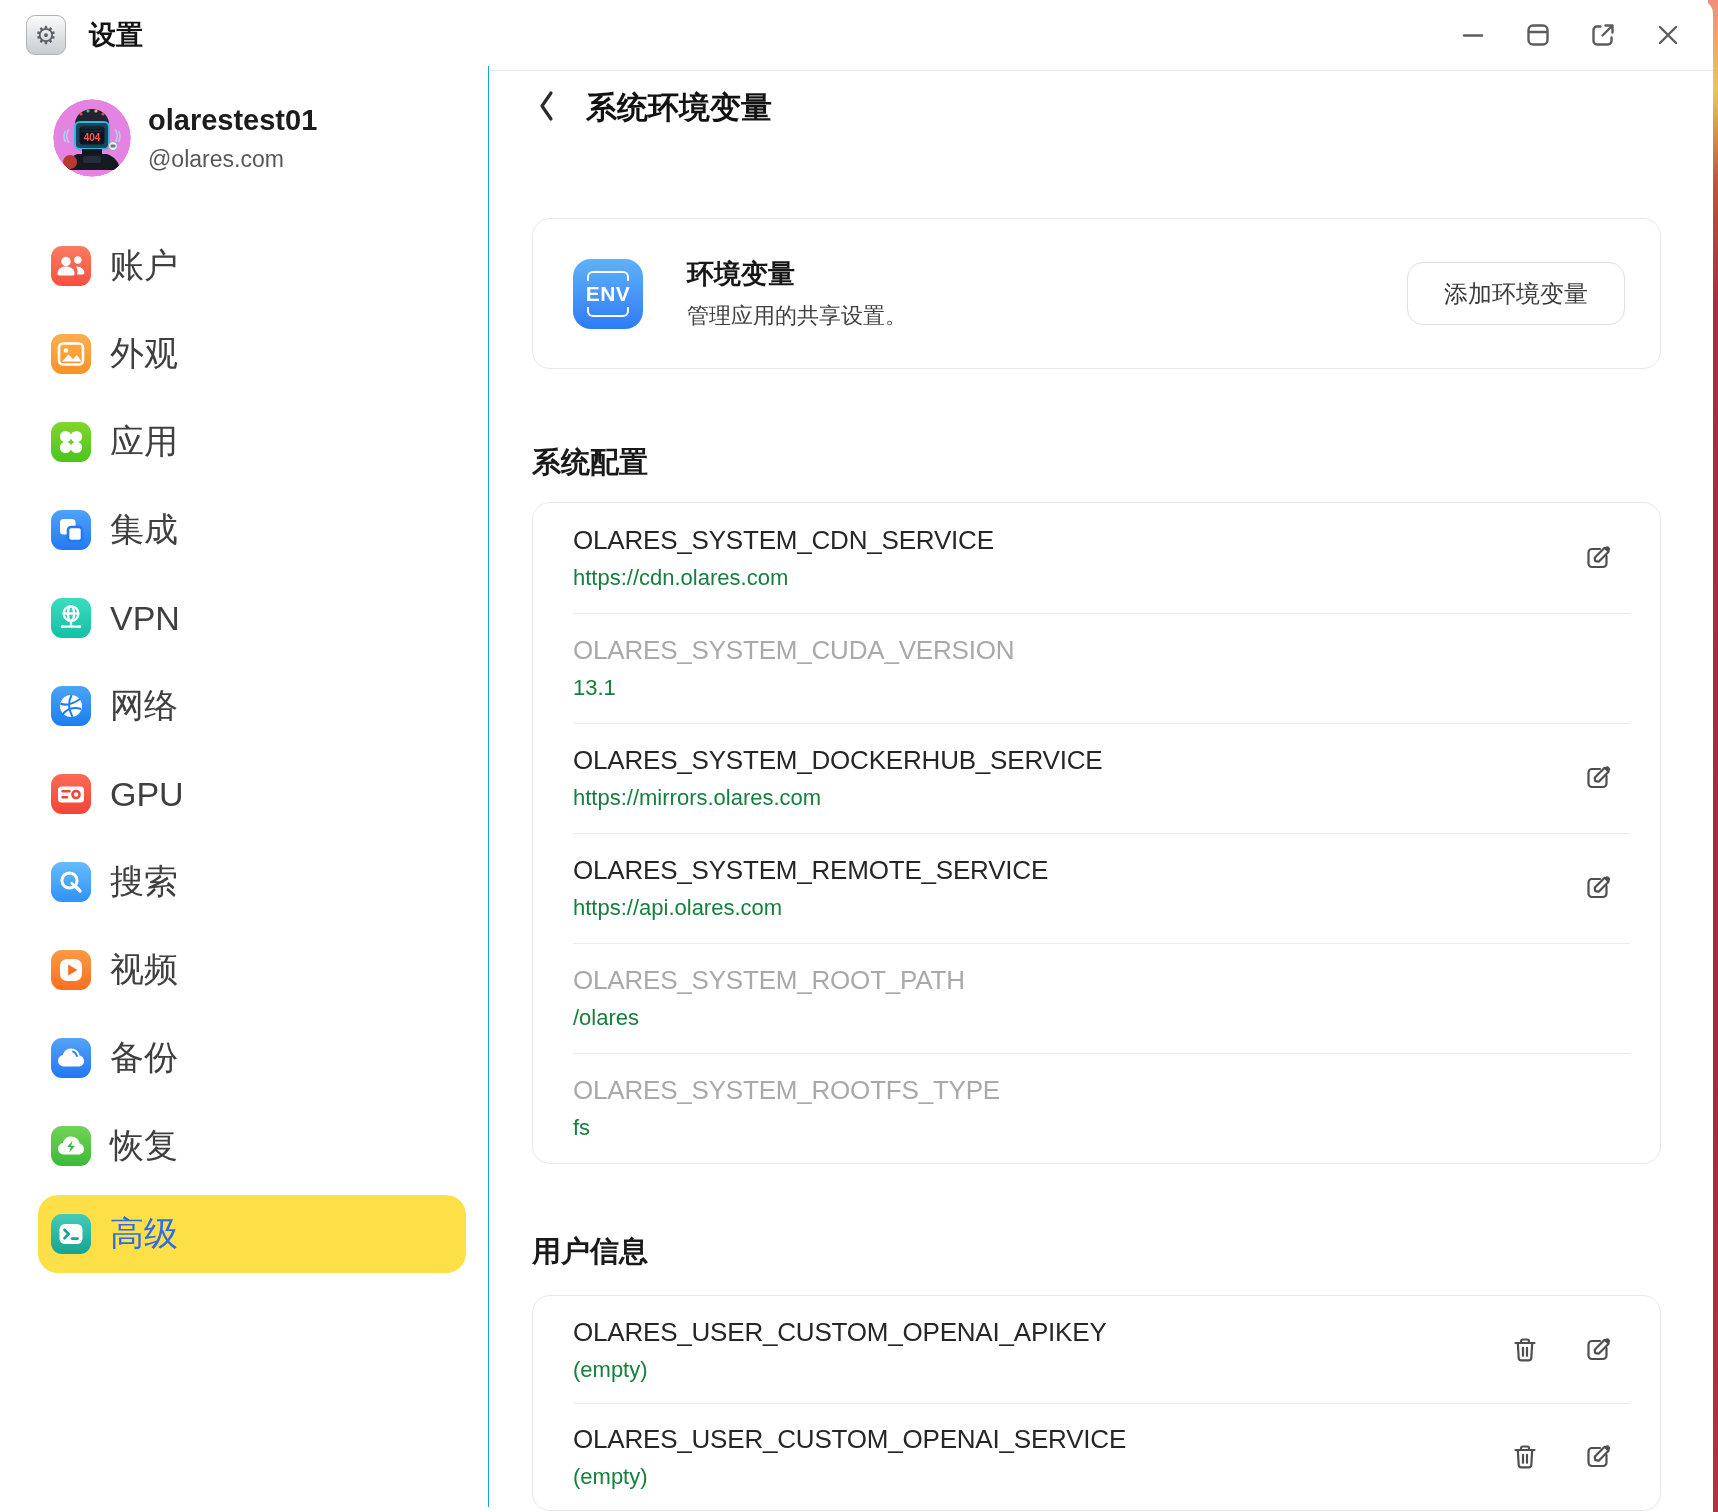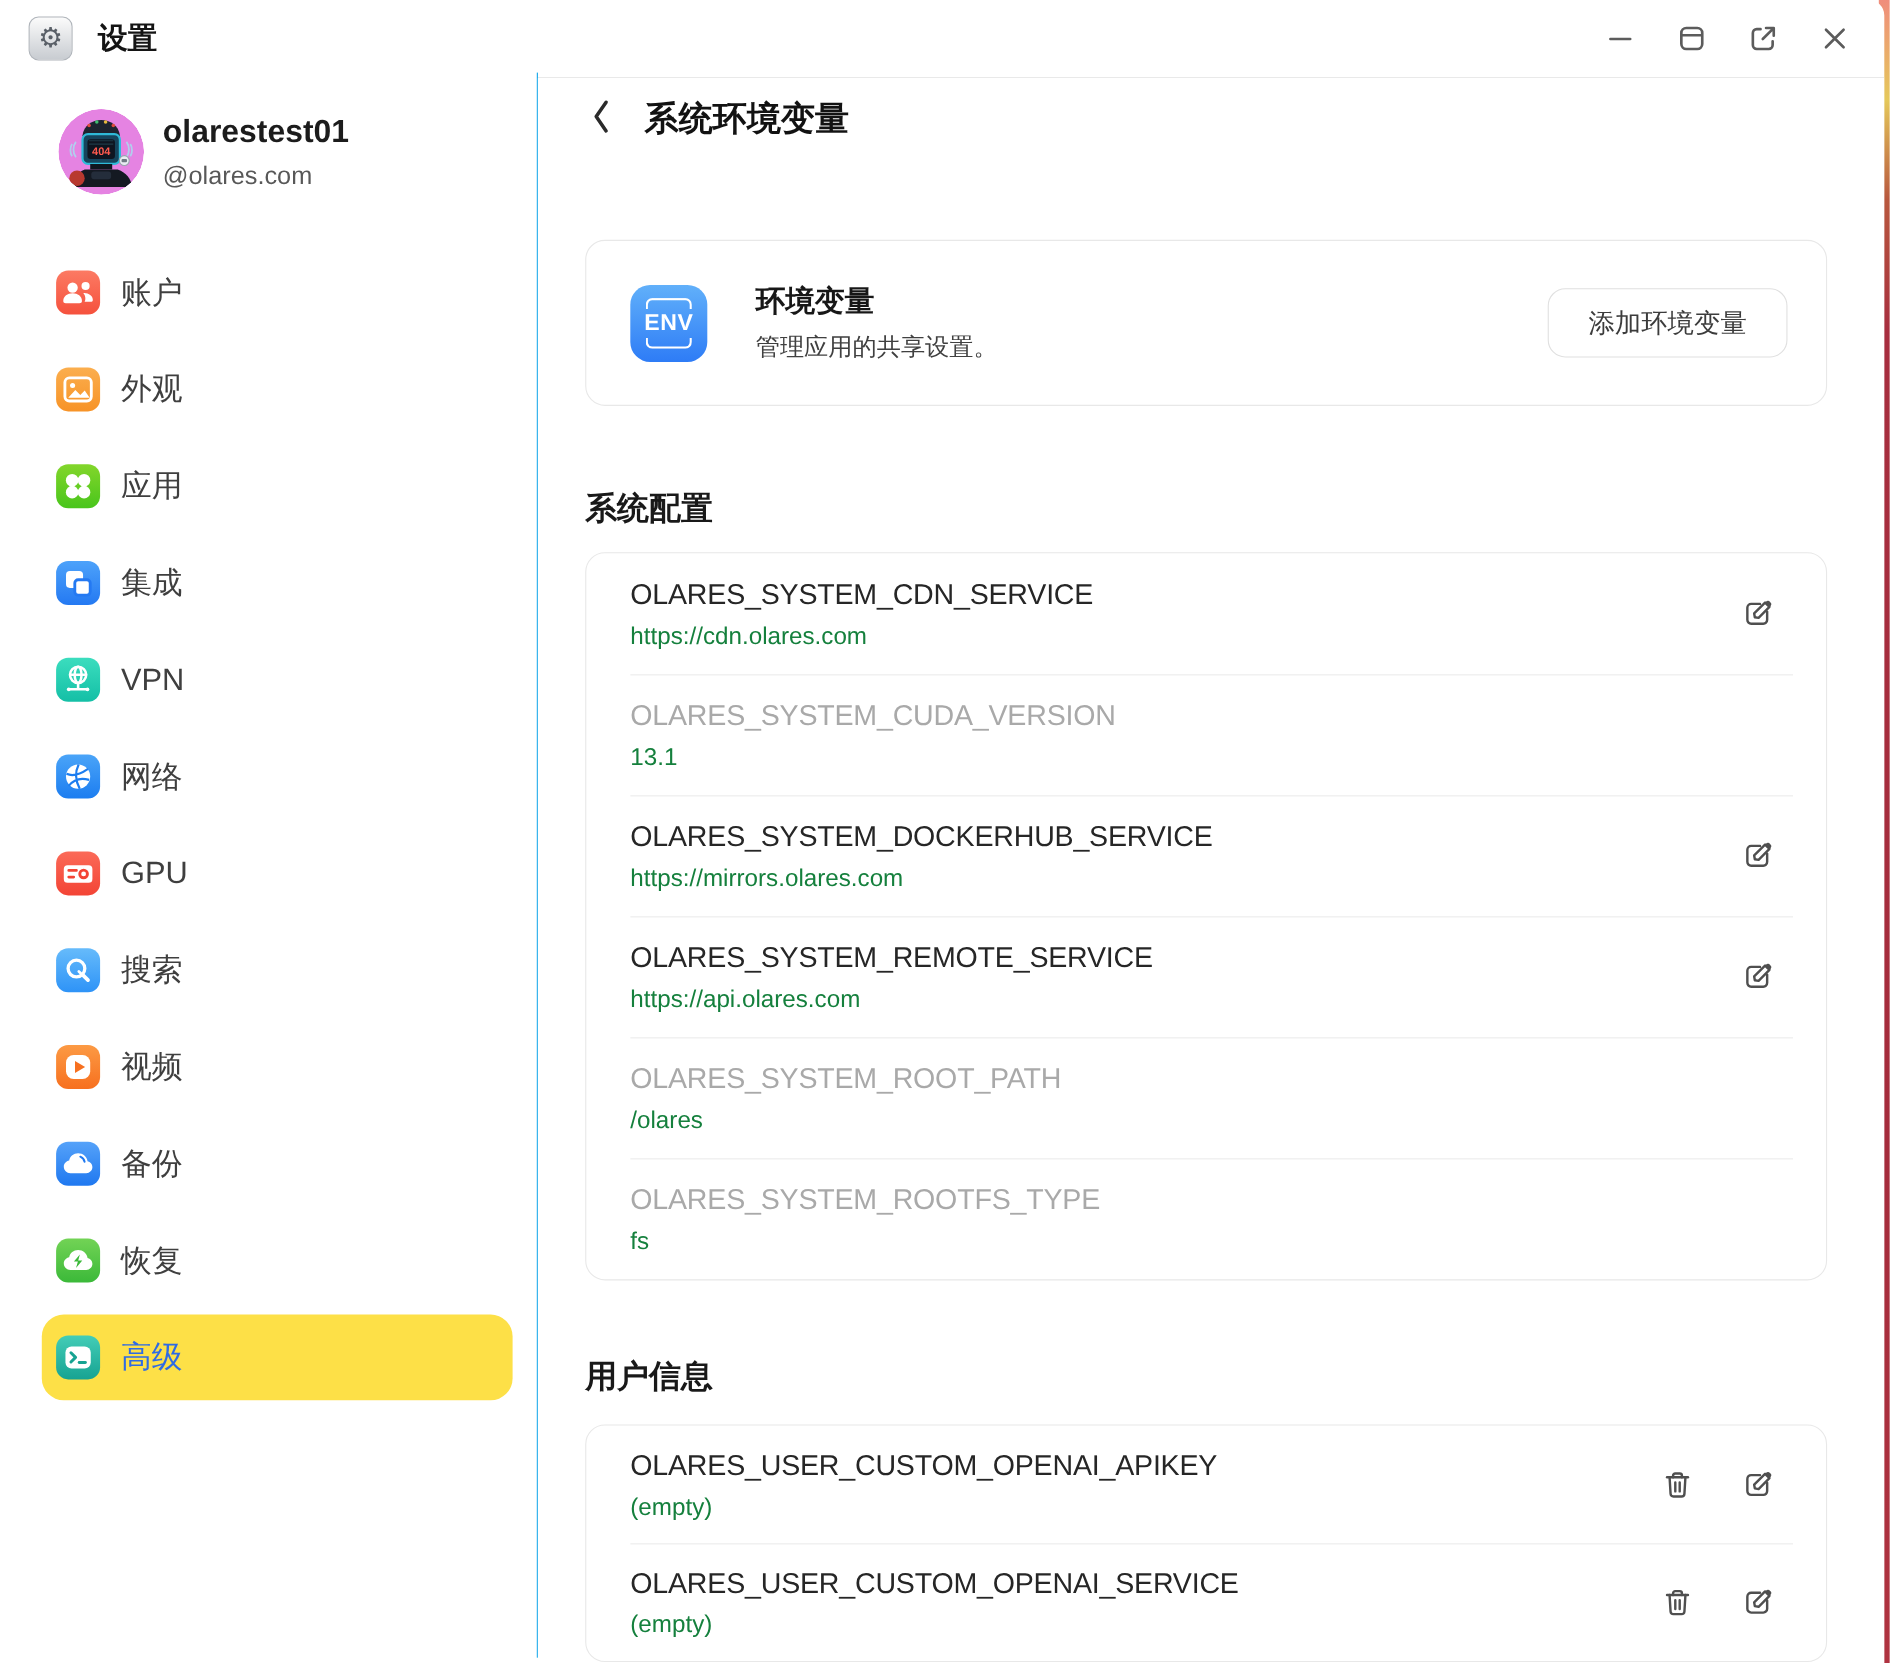--- a/index.html
+++ b/index.html
@@ -25,21 +25,21 @@
   .sidebar{position:absolute;left:0;top:66px;width:488px;height:1441px;background:#fff;border-right:1px solid #0ea5e9;}
   .avatar{position:absolute;left:53px;top:33px;width:78px;height:78px;border-radius:50%;overflow:hidden;}
   .profile-name{position:absolute;left:148px;top:38px;font-size:29px;font-weight:bold;color:#1C1C1C;}
   .profile-handle{position:absolute;left:148px;top:80px;font-size:23px;color:#585858;}
   .menu{position:absolute;left:0;top:161px;right:0;}
   .side-item{height:78px;margin:0 22px 10px 38px;border-radius:20px;display:flex;align-items:center;
     padding-left:13px;gap:19px;cursor:pointer;}
   .side-item.selected{background:#fde047;align-items:center;}
   .side-icon{width:40px;height:40px;border-radius:11px;flex:0 0 40px;display:flex;align-items:center;justify-content:center;}
   .side-icon svg{width:40px;height:40px;display:block;}
-  .side-label{font-size:28px;color:#3F3F3F;}
+  .side-label{font-size:34px;color:#3F3F3F;}
   .side-item.selected .side-label{color:#2F6BE4;}
   
   .main{position:absolute;left:489px;top:71px;width:1224px;height:1441px;background:#fff;overflow:hidden;}
   .page-header{position:absolute;left:0;top:16px;height:62px;display:flex;align-items:flex-start;}
   .back-btn{margin-left:44px;width:26px;height:38px;border:none;background:transparent;padding:0;cursor:pointer;display:flex;align-items:center;justify-content:center;}
   .page-title{margin-left:27px;font-size:31px;font-weight:bold;color:#121212;}
   .card{position:absolute;left:43px;width:1129px;border:1.5px solid #E8E8E8;border-radius:18px;background:#fff;box-sizing:border-box;}
   .env-card{top:147px;height:151px;display:flex;align-items:center;padding:0 35px 0 40px;}
   .env-badge{position:relative;width:70px;height:70px;border-radius:18px;flex:0 0 70px;
     display:flex;align-items:center;justify-content:center;}

